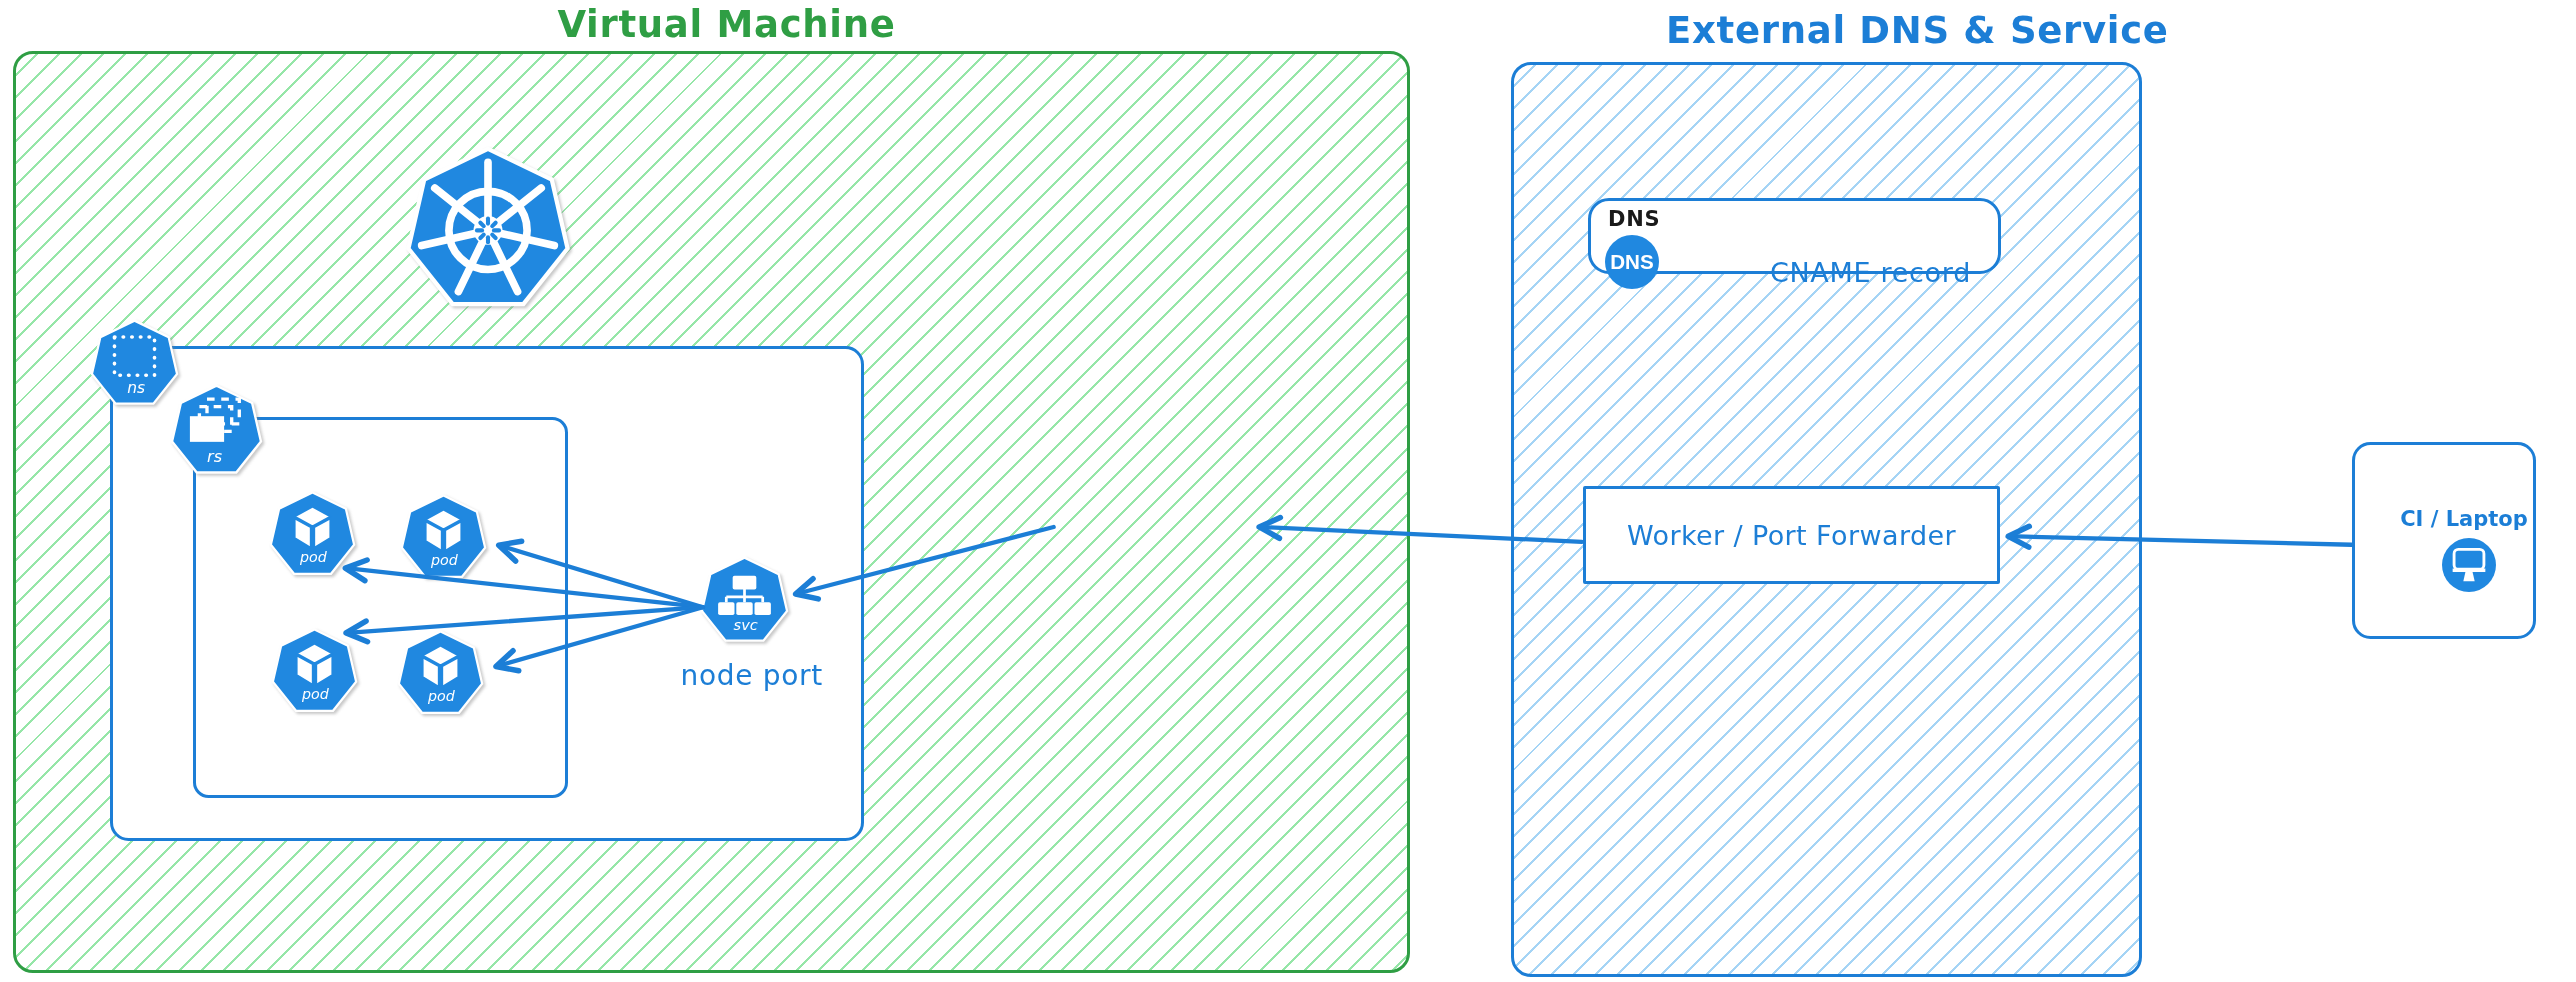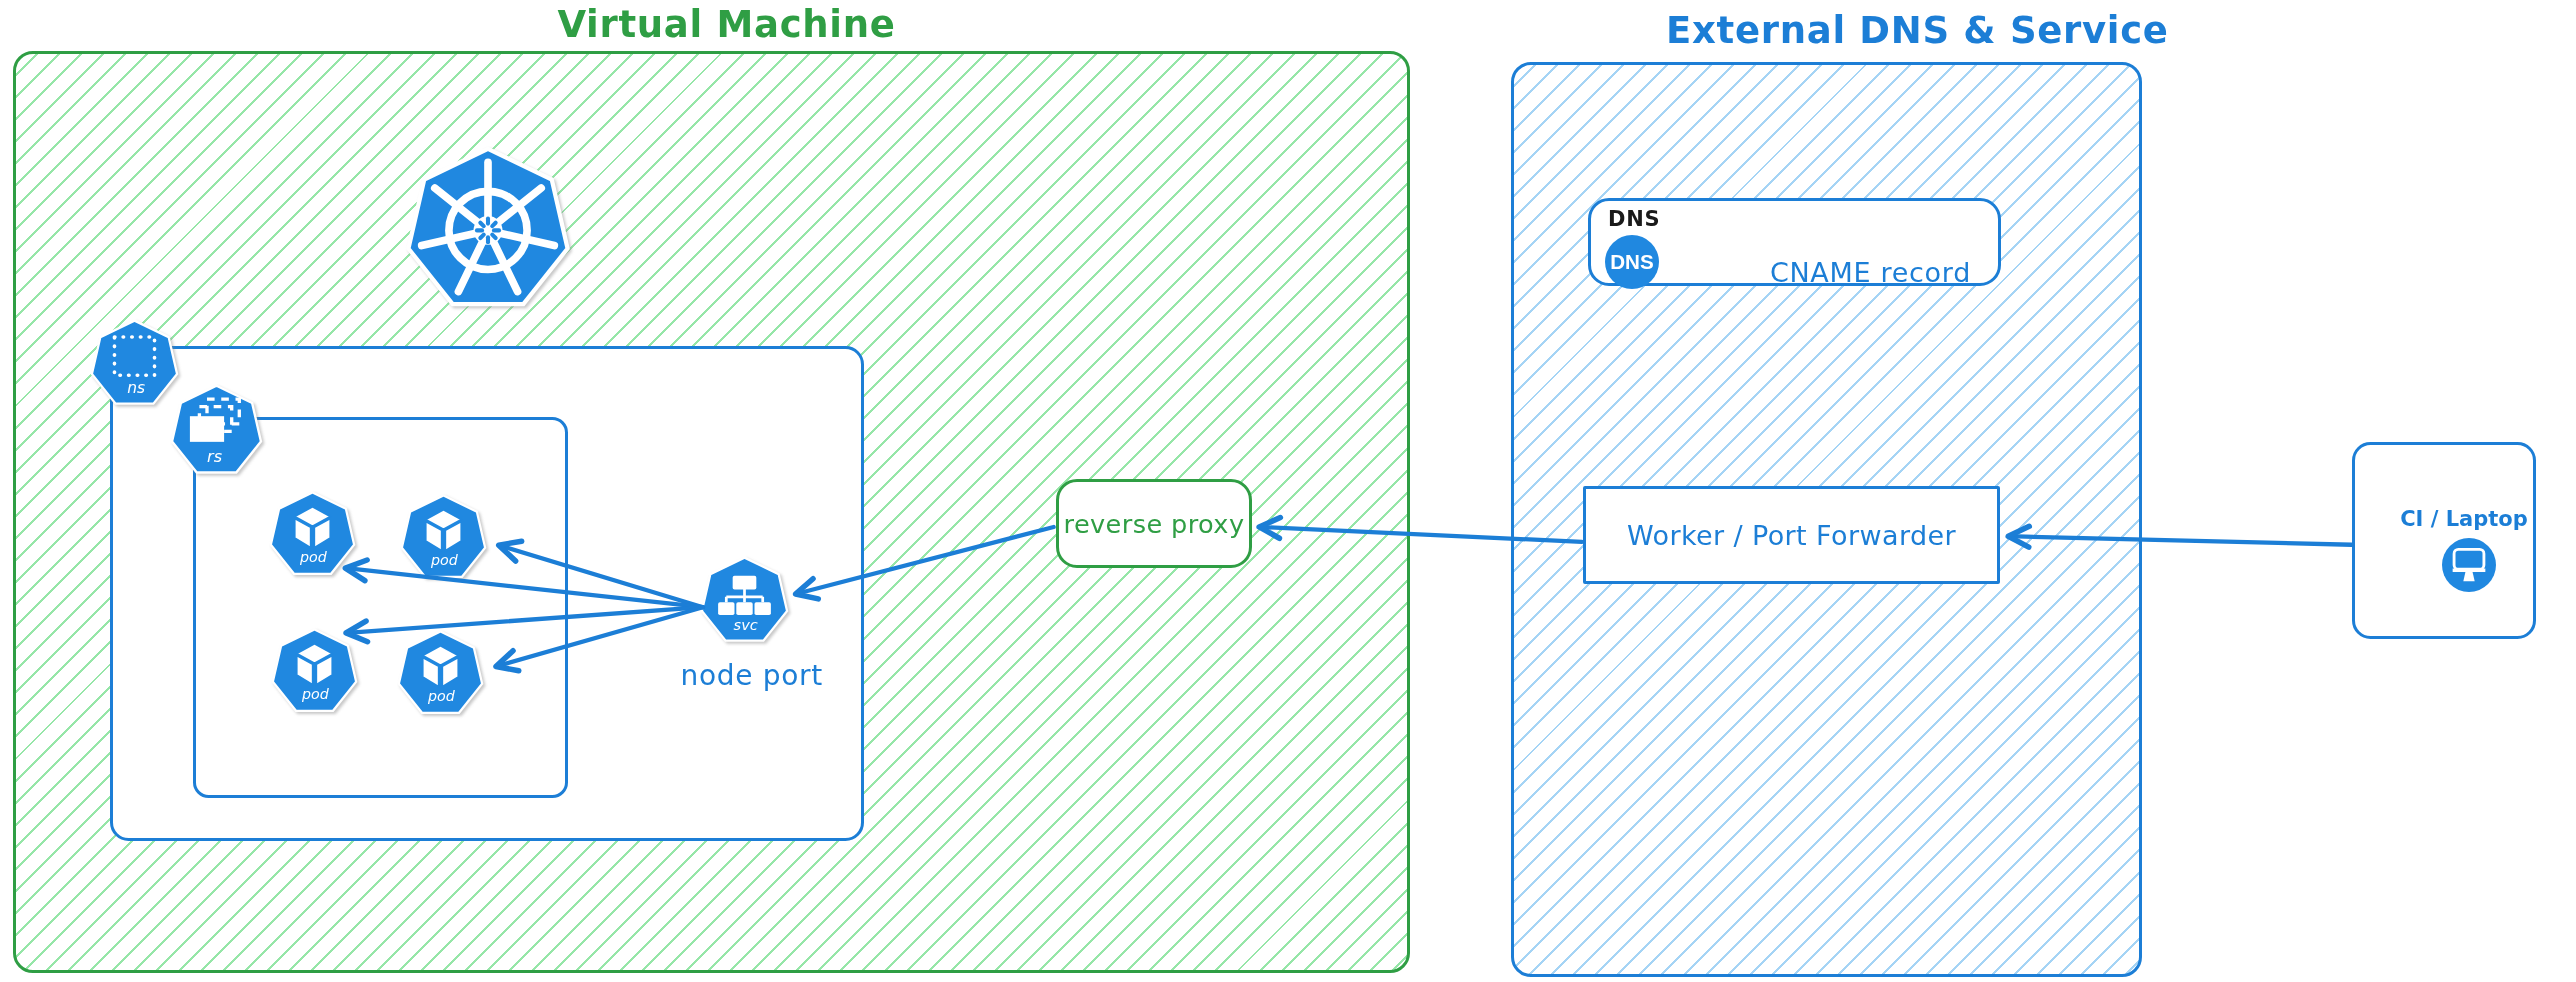--- a/index.html
+++ b/index.html
@@ -35,21 +35,21 @@
   .rs-box{left:193px;top:417px;width:375px;height:381px;border-radius:15.6px;}
 
   .label-box{
     position:absolute;background:#ffffff;display:flex;align-items:center;justify-content:center;
     font-size:27px;letter-spacing:0.4px;white-space:nowrap;
   }
   .rp-box{left:1056px;top:479px;width:196px;height:89px;border:3.6px solid var(--green);
           border-radius:21px;color:var(--green);font-size:25.6px;}
   .worker-box{left:1583px;top:486px;width:417px;height:98px;border:3.6px solid var(--blue);
           border-radius:2px;color:var(--blue);}
-  .dns-box{left:1588px;top:198px;width:413px;height:88px;border:3.6px solid var(--blue);
+  .dns-box{left:1588px;top:198px;width:413px;height:76px;border:3.6px solid var(--blue);
           border-radius:21px;background:#fff;position:absolute;}
   .dns-heading{position:absolute;left:17px;top:5.7px;color:var(--ink);font-size:21px;font-weight:600;letter-spacing:0.7px;}
   .dns-badge{
     position:absolute;left:14px;top:34px;width:54px;height:54px;border-radius:50%;
     background:var(--icon-blue);display:flex;align-items:center;justify-content:center;
     color:#fff;font-size:20.6px;font-weight:600;font-family:"Liberation Sans",sans-serif;
   }
   .cname-label{position:absolute;left:75px;top:56px;width:305px;text-align:right;
     color:var(--blue);font-size:27px;letter-spacing:0.7px;}
 
@@ -187,23 +187,20 @@
         <rect x="37" y="24" width="26" height="15" rx="2"></rect>
         <rect x="21" y="53" width="18" height="14" rx="2"></rect>
         <rect x="41" y="53" width="18" height="14" rx="2"></rect>
         <rect x="61" y="53" width="18" height="14" rx="2"></rect>
       </g>
       <text x="38" y="84" fill="#ffffff" font-size="16" font-style="italic">svc</text>
     </svg>
   </div>
   <div class="free-label node-port-label z20">node port</div>
 
-  <div class="label-box rp-box z20">
-    <span>reverse proxy</span>
-  </div>
 
   <div class="dns-box z20">
     <div class="dns-heading">DNS</div>
     <div class="dns-badge">
       <span>DNS</span>
     </div>
     <div class="cname-label">CNAME record</div>
   </div>
 
   <div class="label-box worker-box z20">

